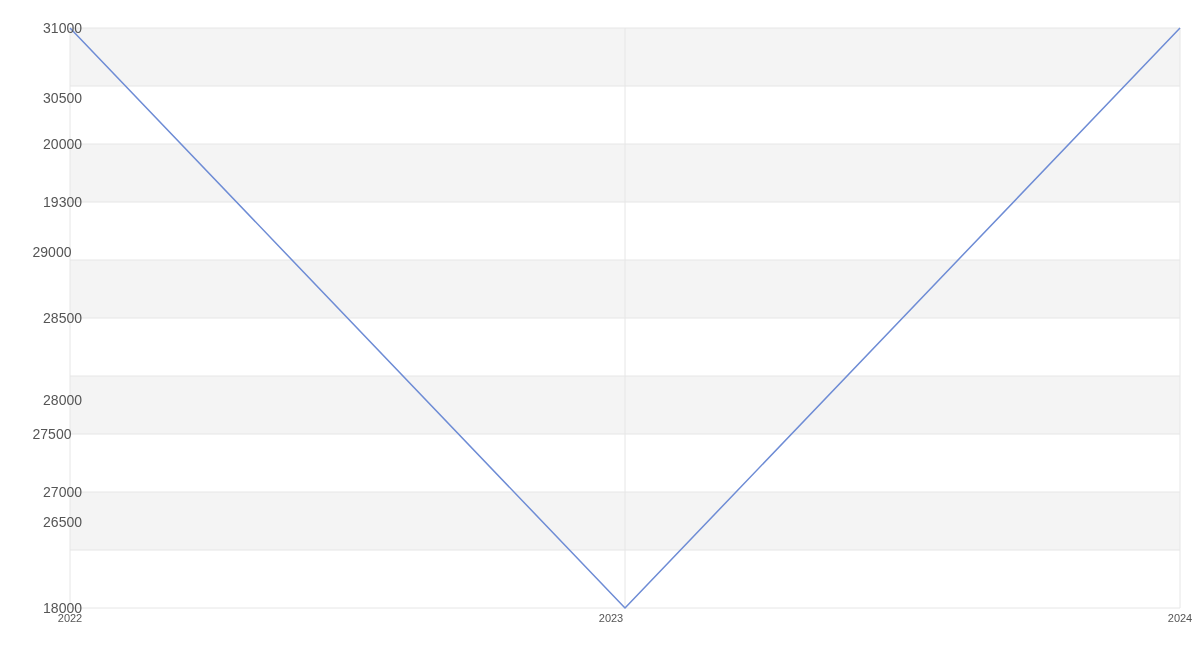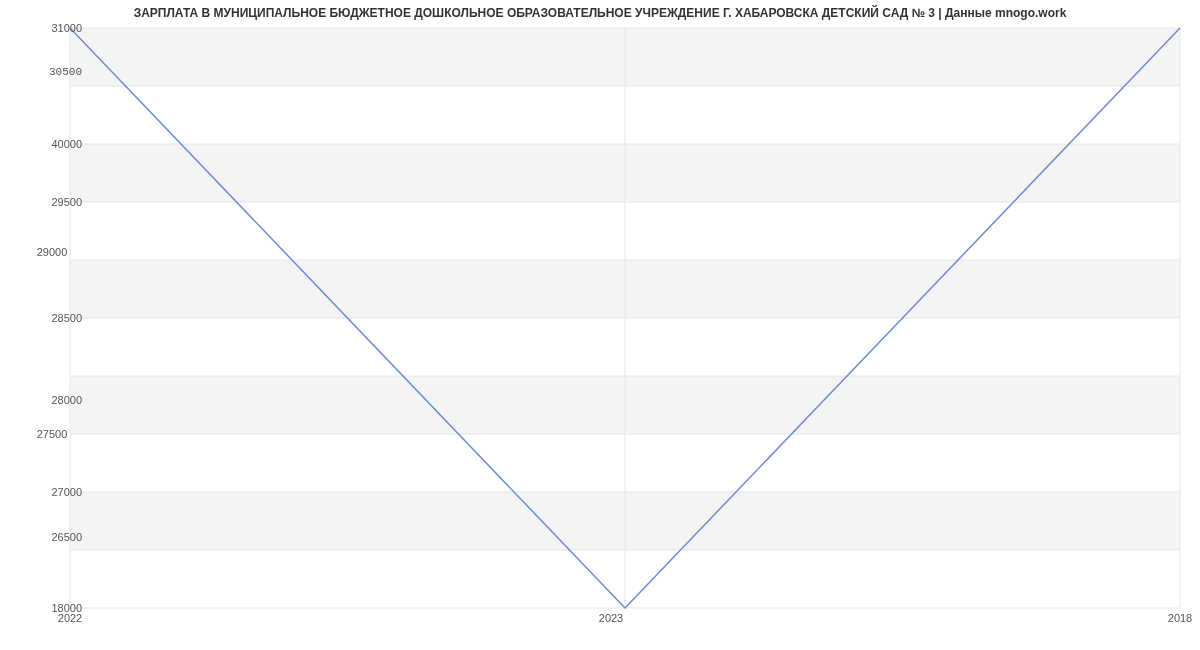--- a/index.html
+++ b/index.html
@@ -38,38 +38,37 @@
     left: 0;
     top: 0;
     width: 100%;
     height: 100%;
     overflow: visible;
   }
   .y-tick {
     position: absolute;
     right: 1118px;
     transform: translateY(-50%);
-    font-size: 11px;
+    font-size: 14px;
     color: #555;
     text-align: right;
     width: 60px;
   }
   .x-tick {
     position: absolute;
     top: 612px;
     transform: translateX(-50%);
     font-size: 11px;
     color: #555;
   }
 </style>
 </head>
 <body>
 
 <div class="chart-wrap">
-  <div class="title">ЗАРПЛАТА В МУНИЦИПАЛЬНОЕ БЮДЖЕТНОЕ ДОШКОЛЬНОЕ ОБРАЗОВАТЕЛЬНОЕ УЧРЕЖДЕНИЕ Г. ХАБАРОВСКА ДЕТСКИЙ САД № 3 | Данные mnogo.work</div>
 
   <div class="plot">
     <svg id="chart-svg" viewBox="0 0 1110 580" preserveAspectRatio="none">
         <line x1="0" x2="1110" y1="580" y2="580" stroke="#e6e6e6" stroke-width="1"></line>
         <rect x="0" y="464" width="1110" height="58" fill="#f4f4f4"></rect>
         <line x1="0" x2="1110" y1="522" y2="522" stroke="#e6e6e6" stroke-width="1"></line>
         <line x1="0" x2="1110" y1="464" y2="464" stroke="#e6e6e6" stroke-width="1"></line>
         <rect x="0" y="348" width="1110" height="58" fill="#f4f4f4"></rect>
         <line x1="0" x2="1110" y1="406" y2="406" stroke="#e6e6e6" stroke-width="1"></line>
         <line x1="0" x2="1110" y1="348" y2="348" stroke="#e6e6e6" stroke-width="1"></line>
@@ -84,27 +83,27 @@
         <line x1="0" x2="1110" y1="0" y2="0" stroke="#e6e6e6" stroke-width="1"></line>
         <line x1="0" x2="0" y1="0" y2="580" stroke="#e6e6e6" stroke-width="1"></line>
         <line x1="555" x2="555" y1="0" y2="580" stroke="#e6e6e6" stroke-width="1"></line>
         <line x1="1110" x2="1110" y1="0" y2="580" stroke="#e6e6e6" stroke-width="1"></line>
         <path d="M0 0 L555 580 L1110 0" fill="none" stroke="#6E8CD5" stroke-width="1.5" stroke-linejoin="round"></path>
       </svg>
   </div>
 
   <div id="axis-layer">
       <div class="y-tick" style="top: 608px;">18000</div>
-      <div class="y-tick" style="top: 537px;">26500</div>
+      <div class="y-tick" style="top: 522px;">26500</div>
       <div class="y-tick" style="top: 492px;">27000</div>
       <div class="y-tick" style="top: 434px; text-align: center;">27500</div>
       <div class="y-tick" style="top: 376px; margin-top: 24px;">28000</div>
       <div class="y-tick" style="top: 318px;">28500</div>
       <div class="y-tick" style="top: 252px; text-align: center;">29000</div>
-      <div class="y-tick" style="top: 202px;">29500</div>
-      <div class="y-tick" style="top: 144px;">40000</div>
-      <div class="y-tick" style="top: 72px; font-family: Liberation Mono, monospace;">30500</div>
+      <div class="y-tick" style="top: 202px;">19300</div>
+      <div class="y-tick" style="top: 144px;">20000</div>
+      <div class="y-tick" style="top: 98px;">30500</div>
       <div class="y-tick" style="top: 28px;">31000</div>
       <div class="x-tick" style="left: 70px; text-align: right;">2022</div>
       <div class="x-tick" style="left: 611px;">2023</div>
-      <div class="x-tick" style="left: 1180px;">2018</div>
+      <div class="x-tick" style="left: 1180px;">2024</div>
     </div>
 </div>
 
 </body></html>

